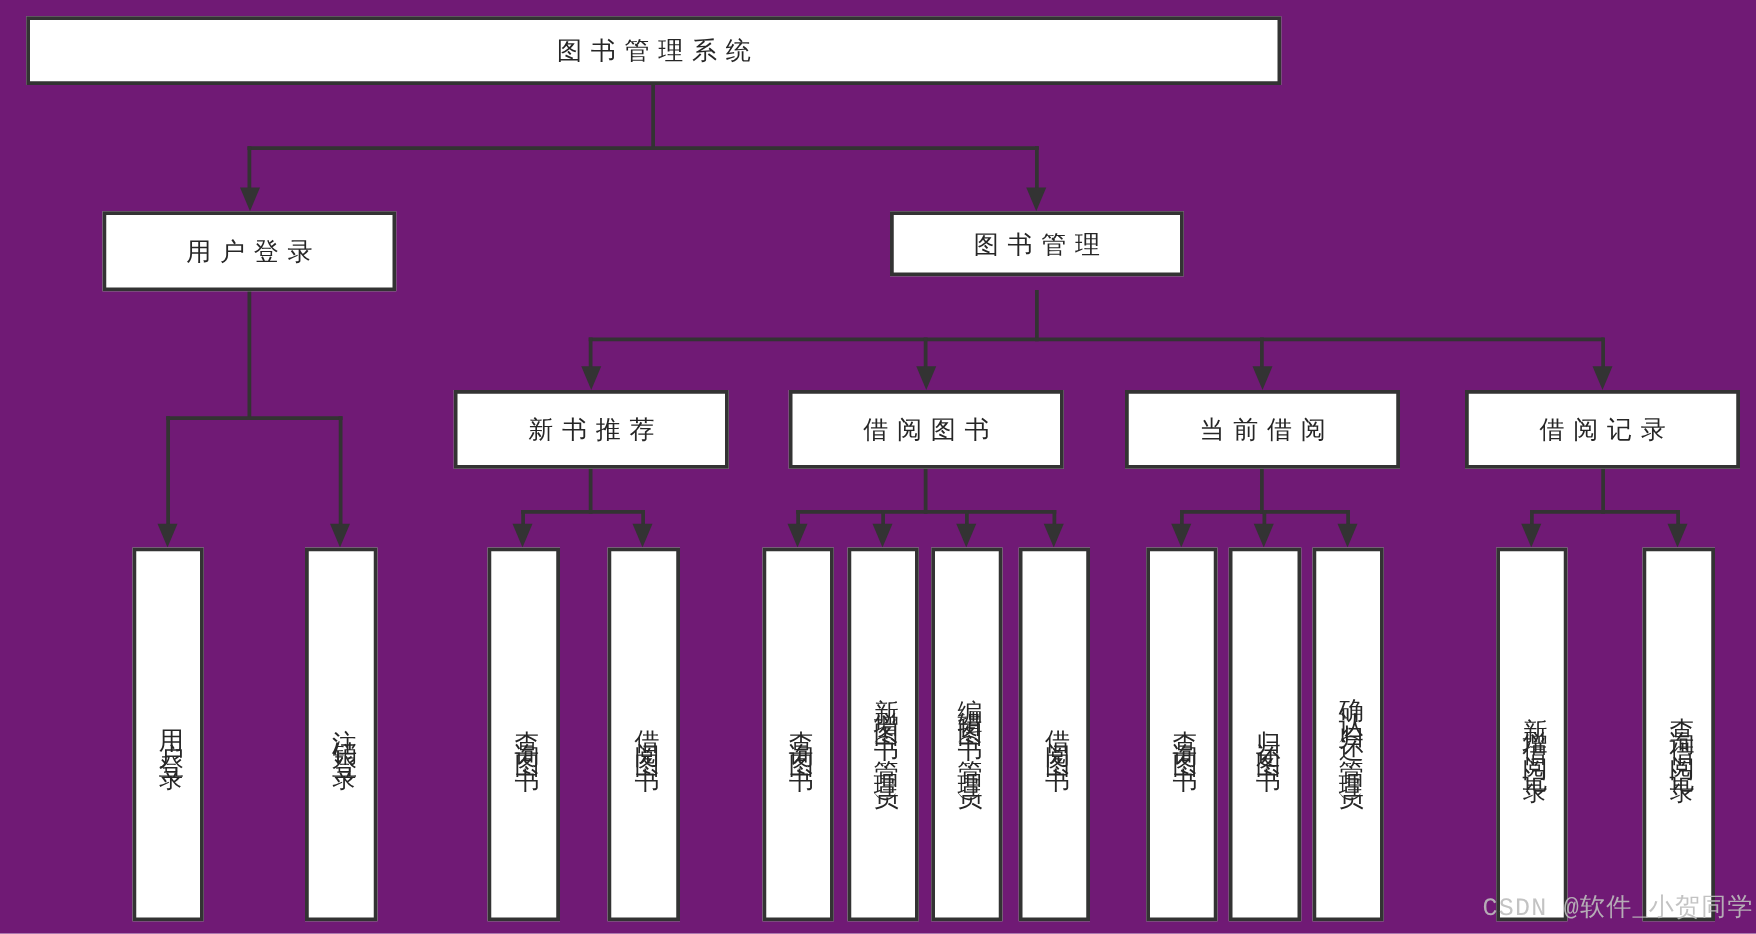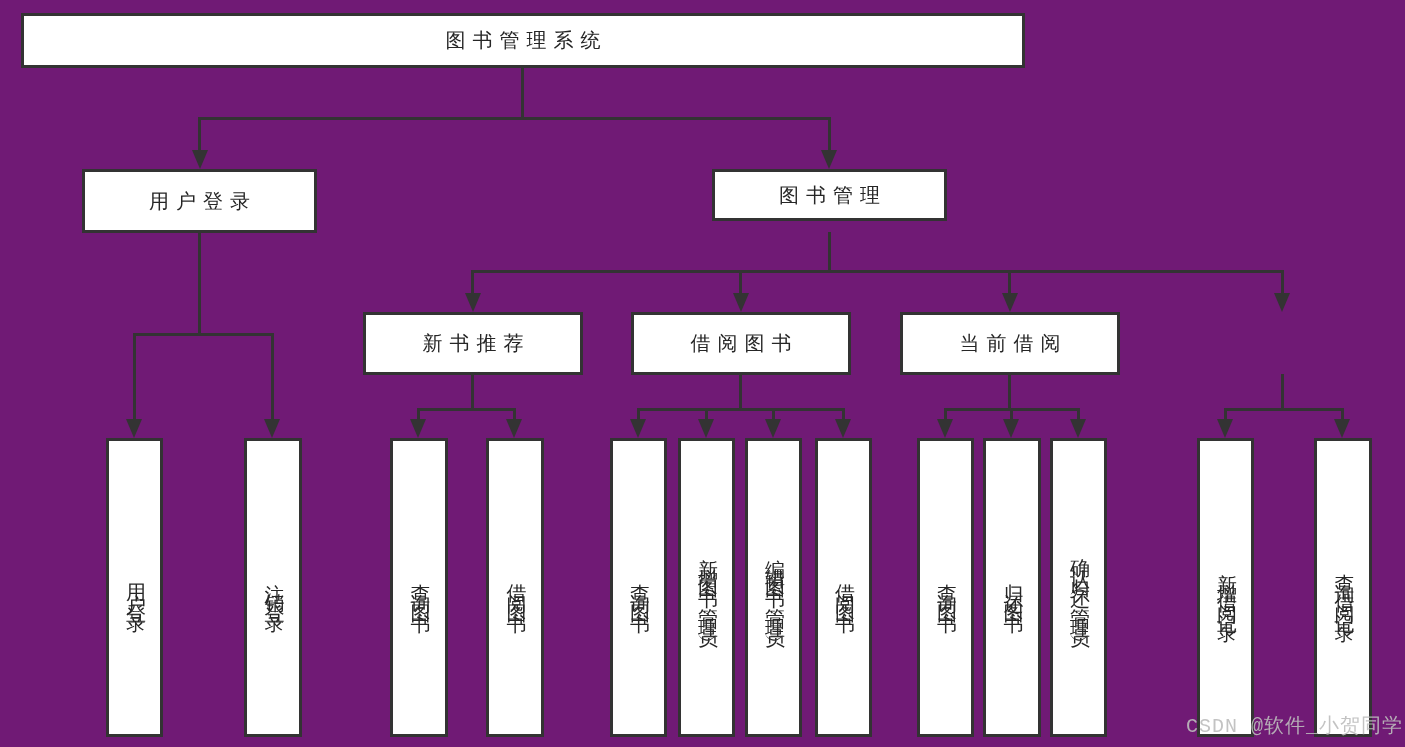--- a/index.html
+++ b/index.html
@@ -134,20 +134,23 @@
 
   <div class="box" style="left:363px;top:312px;width:220px;height:63px;text-align:right;">
     <span class="hlabel">新书推荐</span>
   </div>
   <div class="box" style="left:631px;top:312px;width:220px;height:63px;">
     <span class="hlabel">借阅图书</span>
   </div>
   <div class="box" style="left:900px;top:312px;width:220px;height:63px;">
     <span class="hlabel">当前借阅</span>
   </div>
+  <div class="box" style="left:1172px;top:312px;width:220px;height:63px;">
+    <span class="hlabel">借阅记录</span>
+  </div>
 
   <div class="box" style="left:106px;top:438px;width:57px;height:299px;">
     <span class="vtext">用户登录</span>
   </div>
   <div class="box" style="left:244px;top:438px;width:58px;height:299px;">
     <span class="vtext">注销登录</span>
   </div>
 
   <div class="box" style="left:390px;top:438px;width:58px;height:299px;">
     <span class="vtext">查询图书</span>

